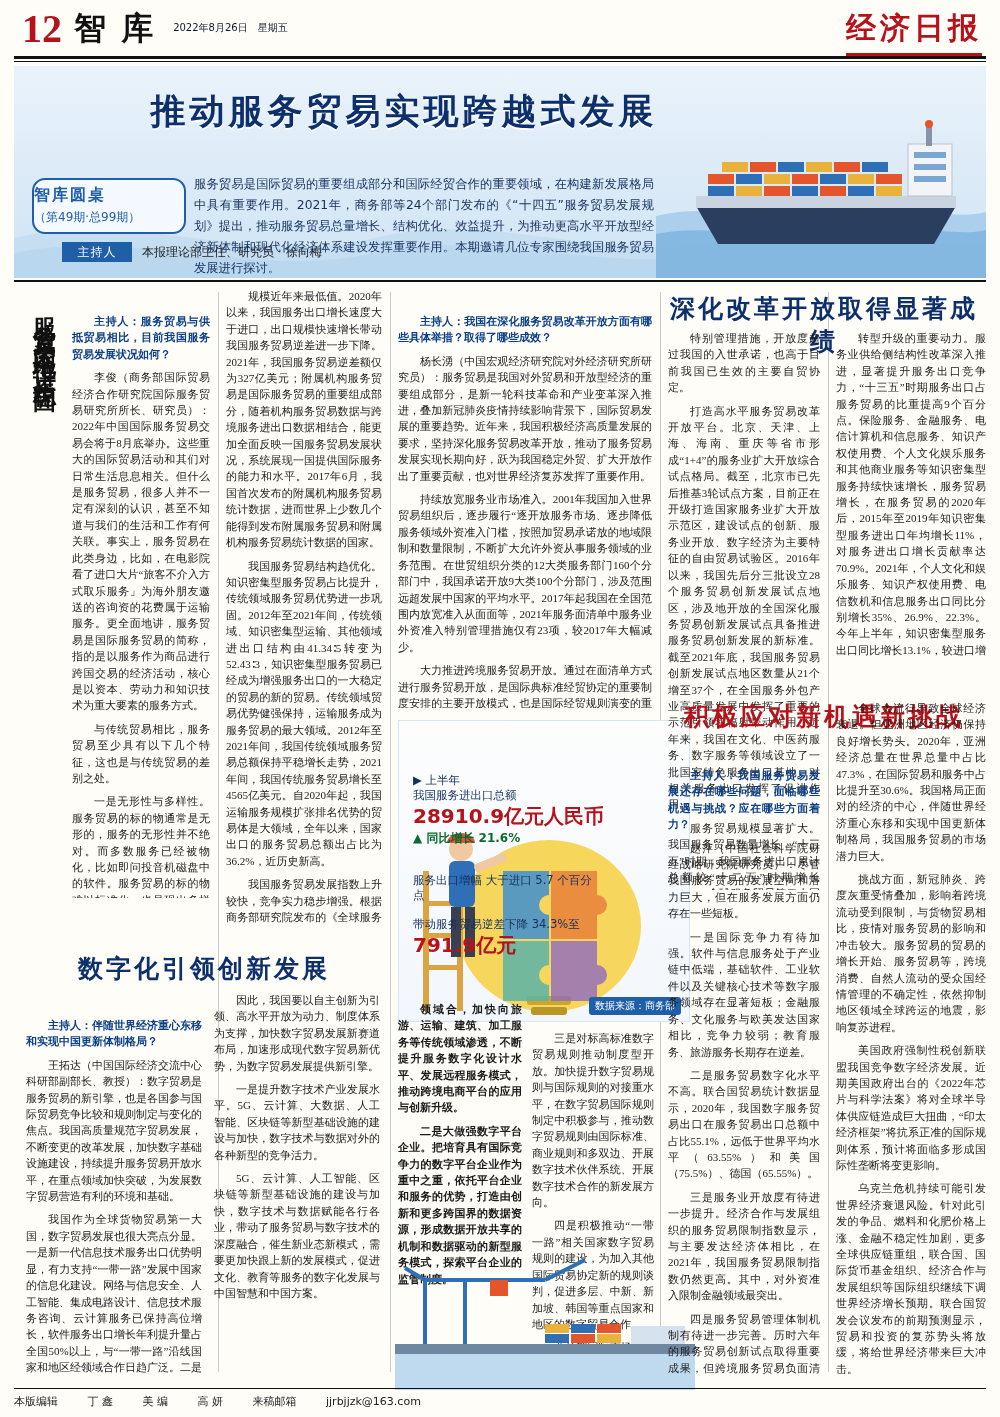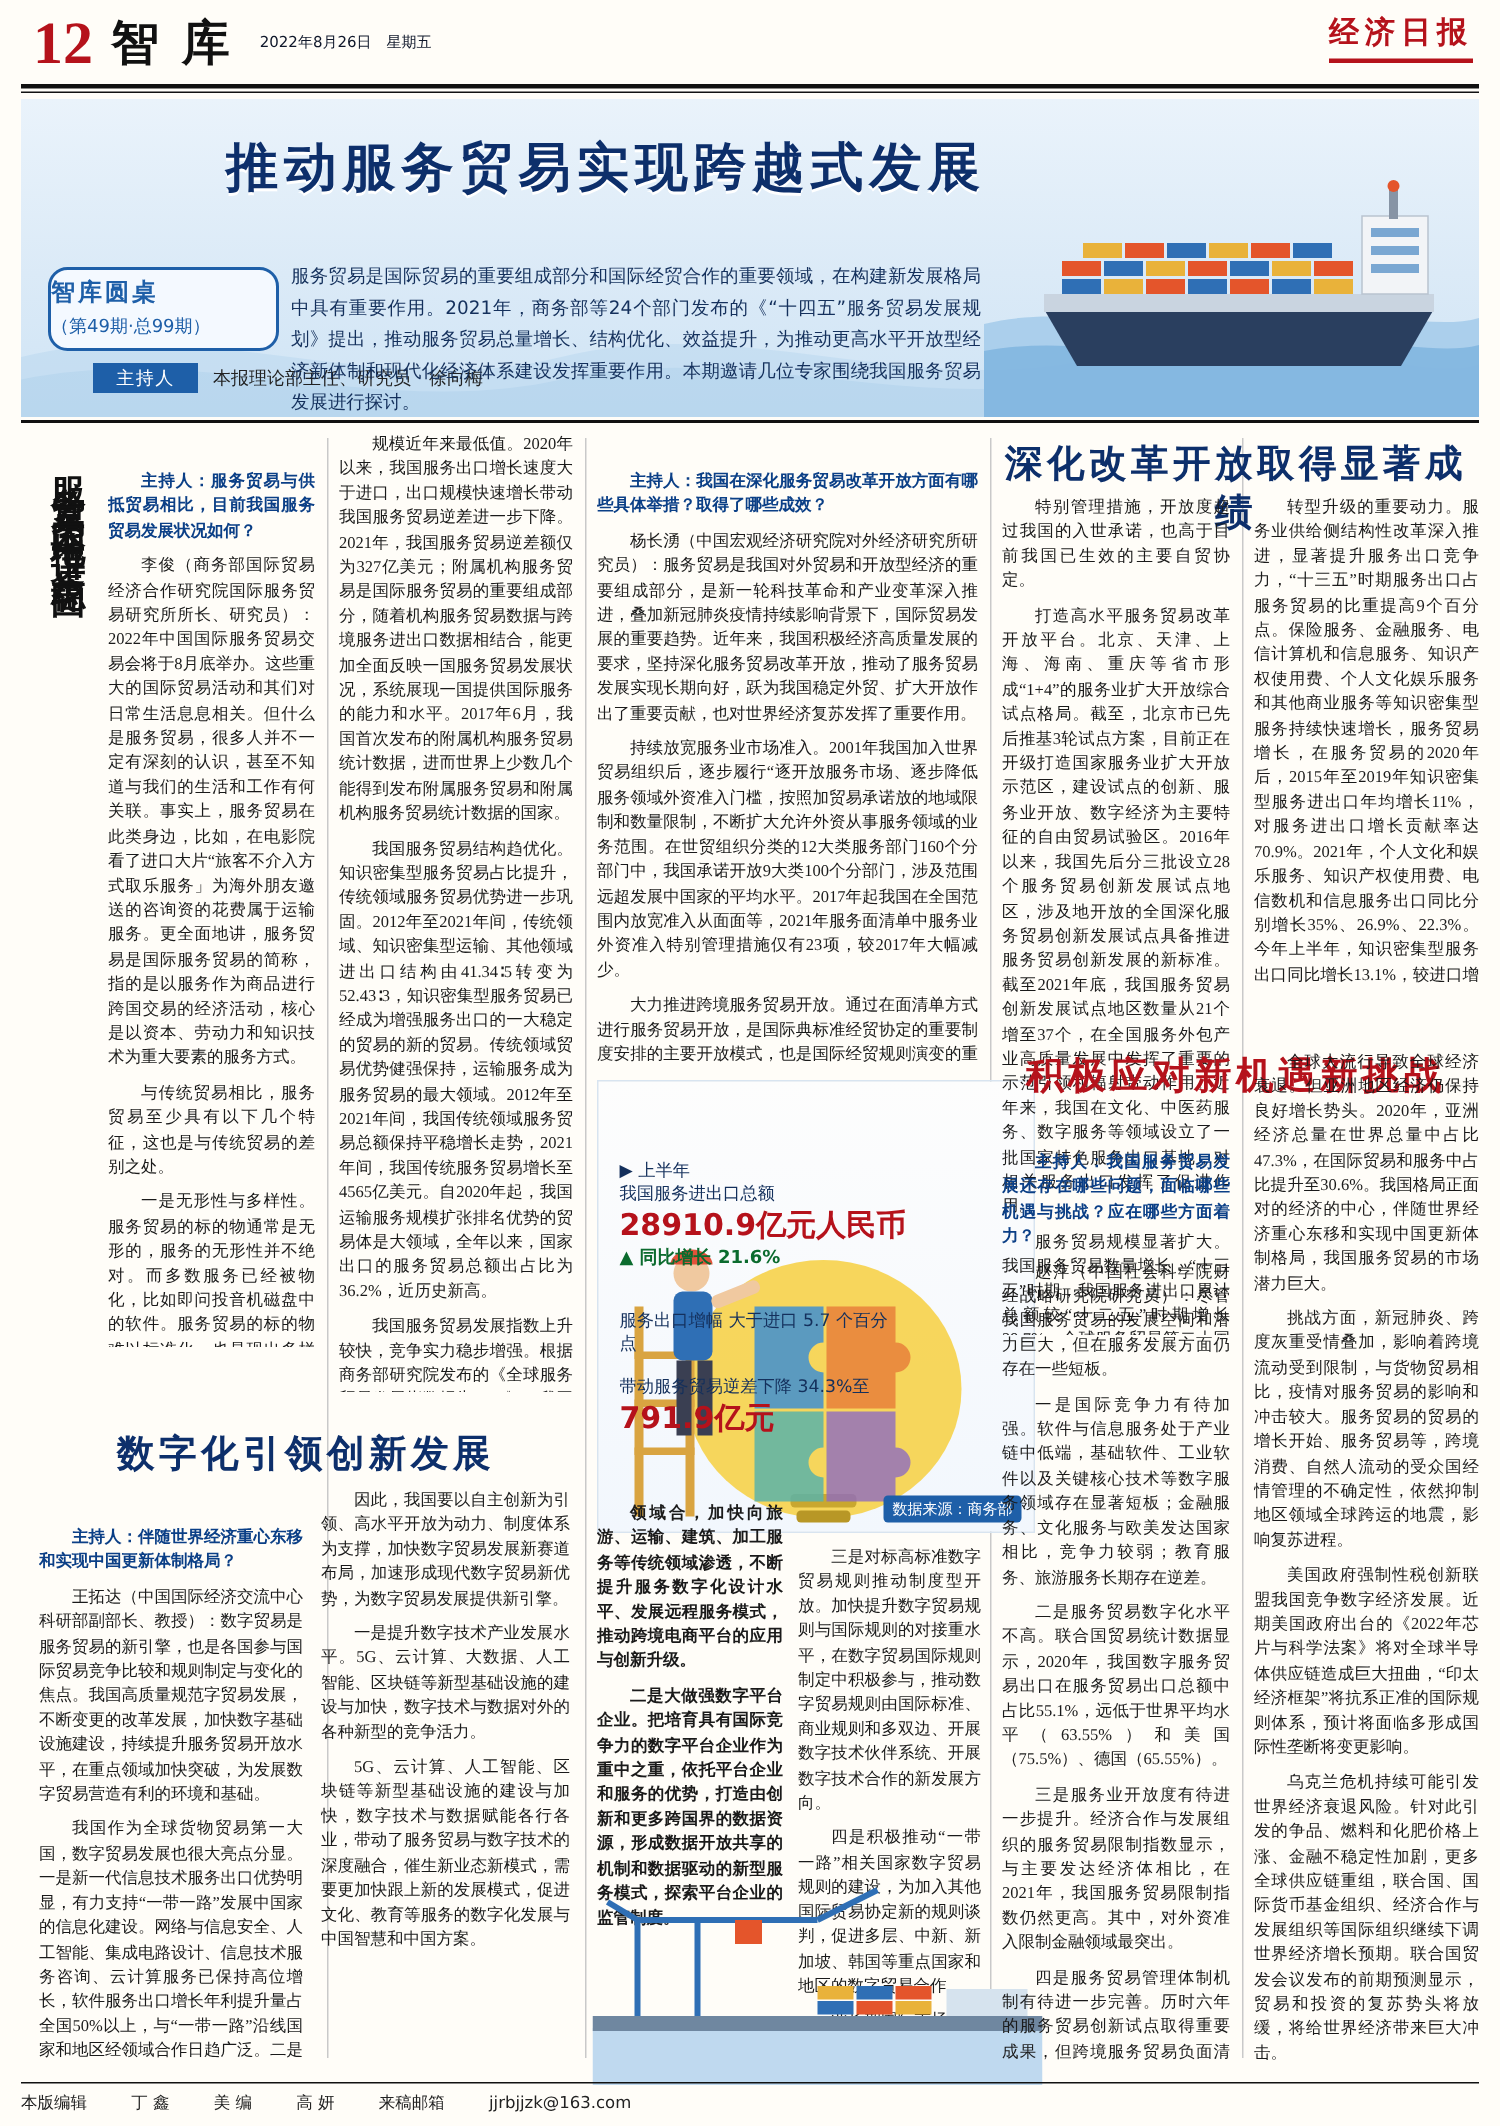--- a/index.html
+++ b/index.html
@@ -22,21 +22,21 @@
   .section-name{
     font-family:"DejaVu Sans",sans-serif;font-weight:bold;font-size:32px;
     margin-left:12px;letter-spacing:2px;color:#111;
   }
   .issue-date{
     font-family:"DejaVu Sans",sans-serif;font-size:10px;color:#0f172a;
     margin-left:18px;padding-bottom:2px;
   }
   .paper-logo{
     position:absolute;right:18px;top:8px;
-    font-family:"DejaVu Sans",sans-serif;font-weight:bold;font-size:20px;
+    font-family:"DejaVu Sans",sans-serif;font-weight:bold;font-size:30px;
     color:#b5121b;letter-spacing:4px;
     border-bottom:3px solid #b5121b;padding-bottom:4px;
   }
   .rule-top{
     position:absolute;left:14px;top:56px;width:972px;height:3px;background:#111;
   }
   .rule-top2{
     position:absolute;left:14px;top:61px;width:972px;height:1px;background:#111;
   }
 

